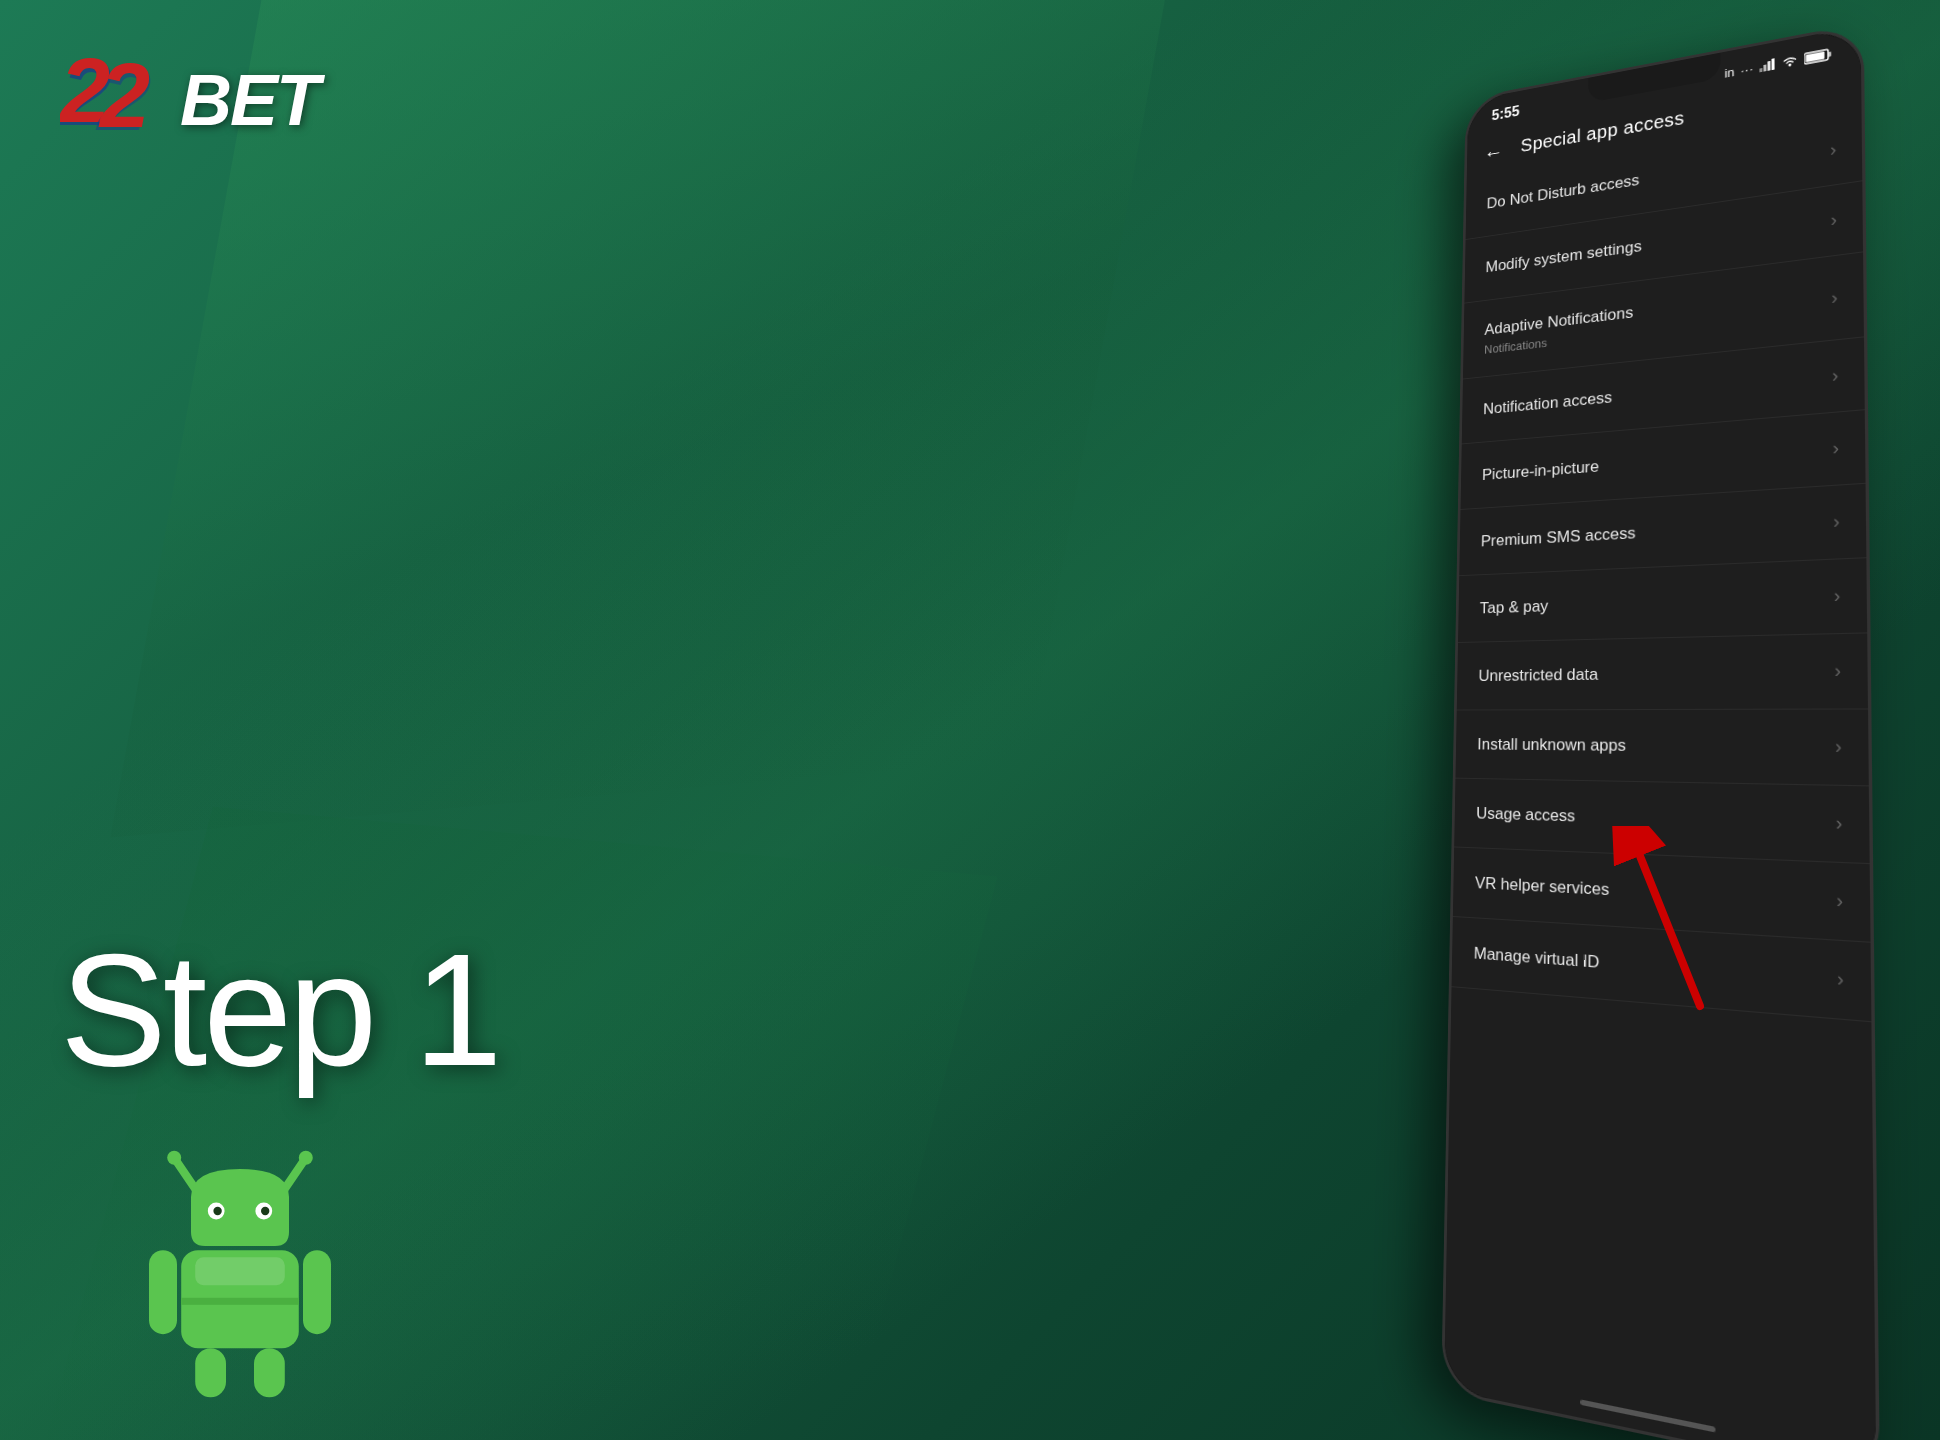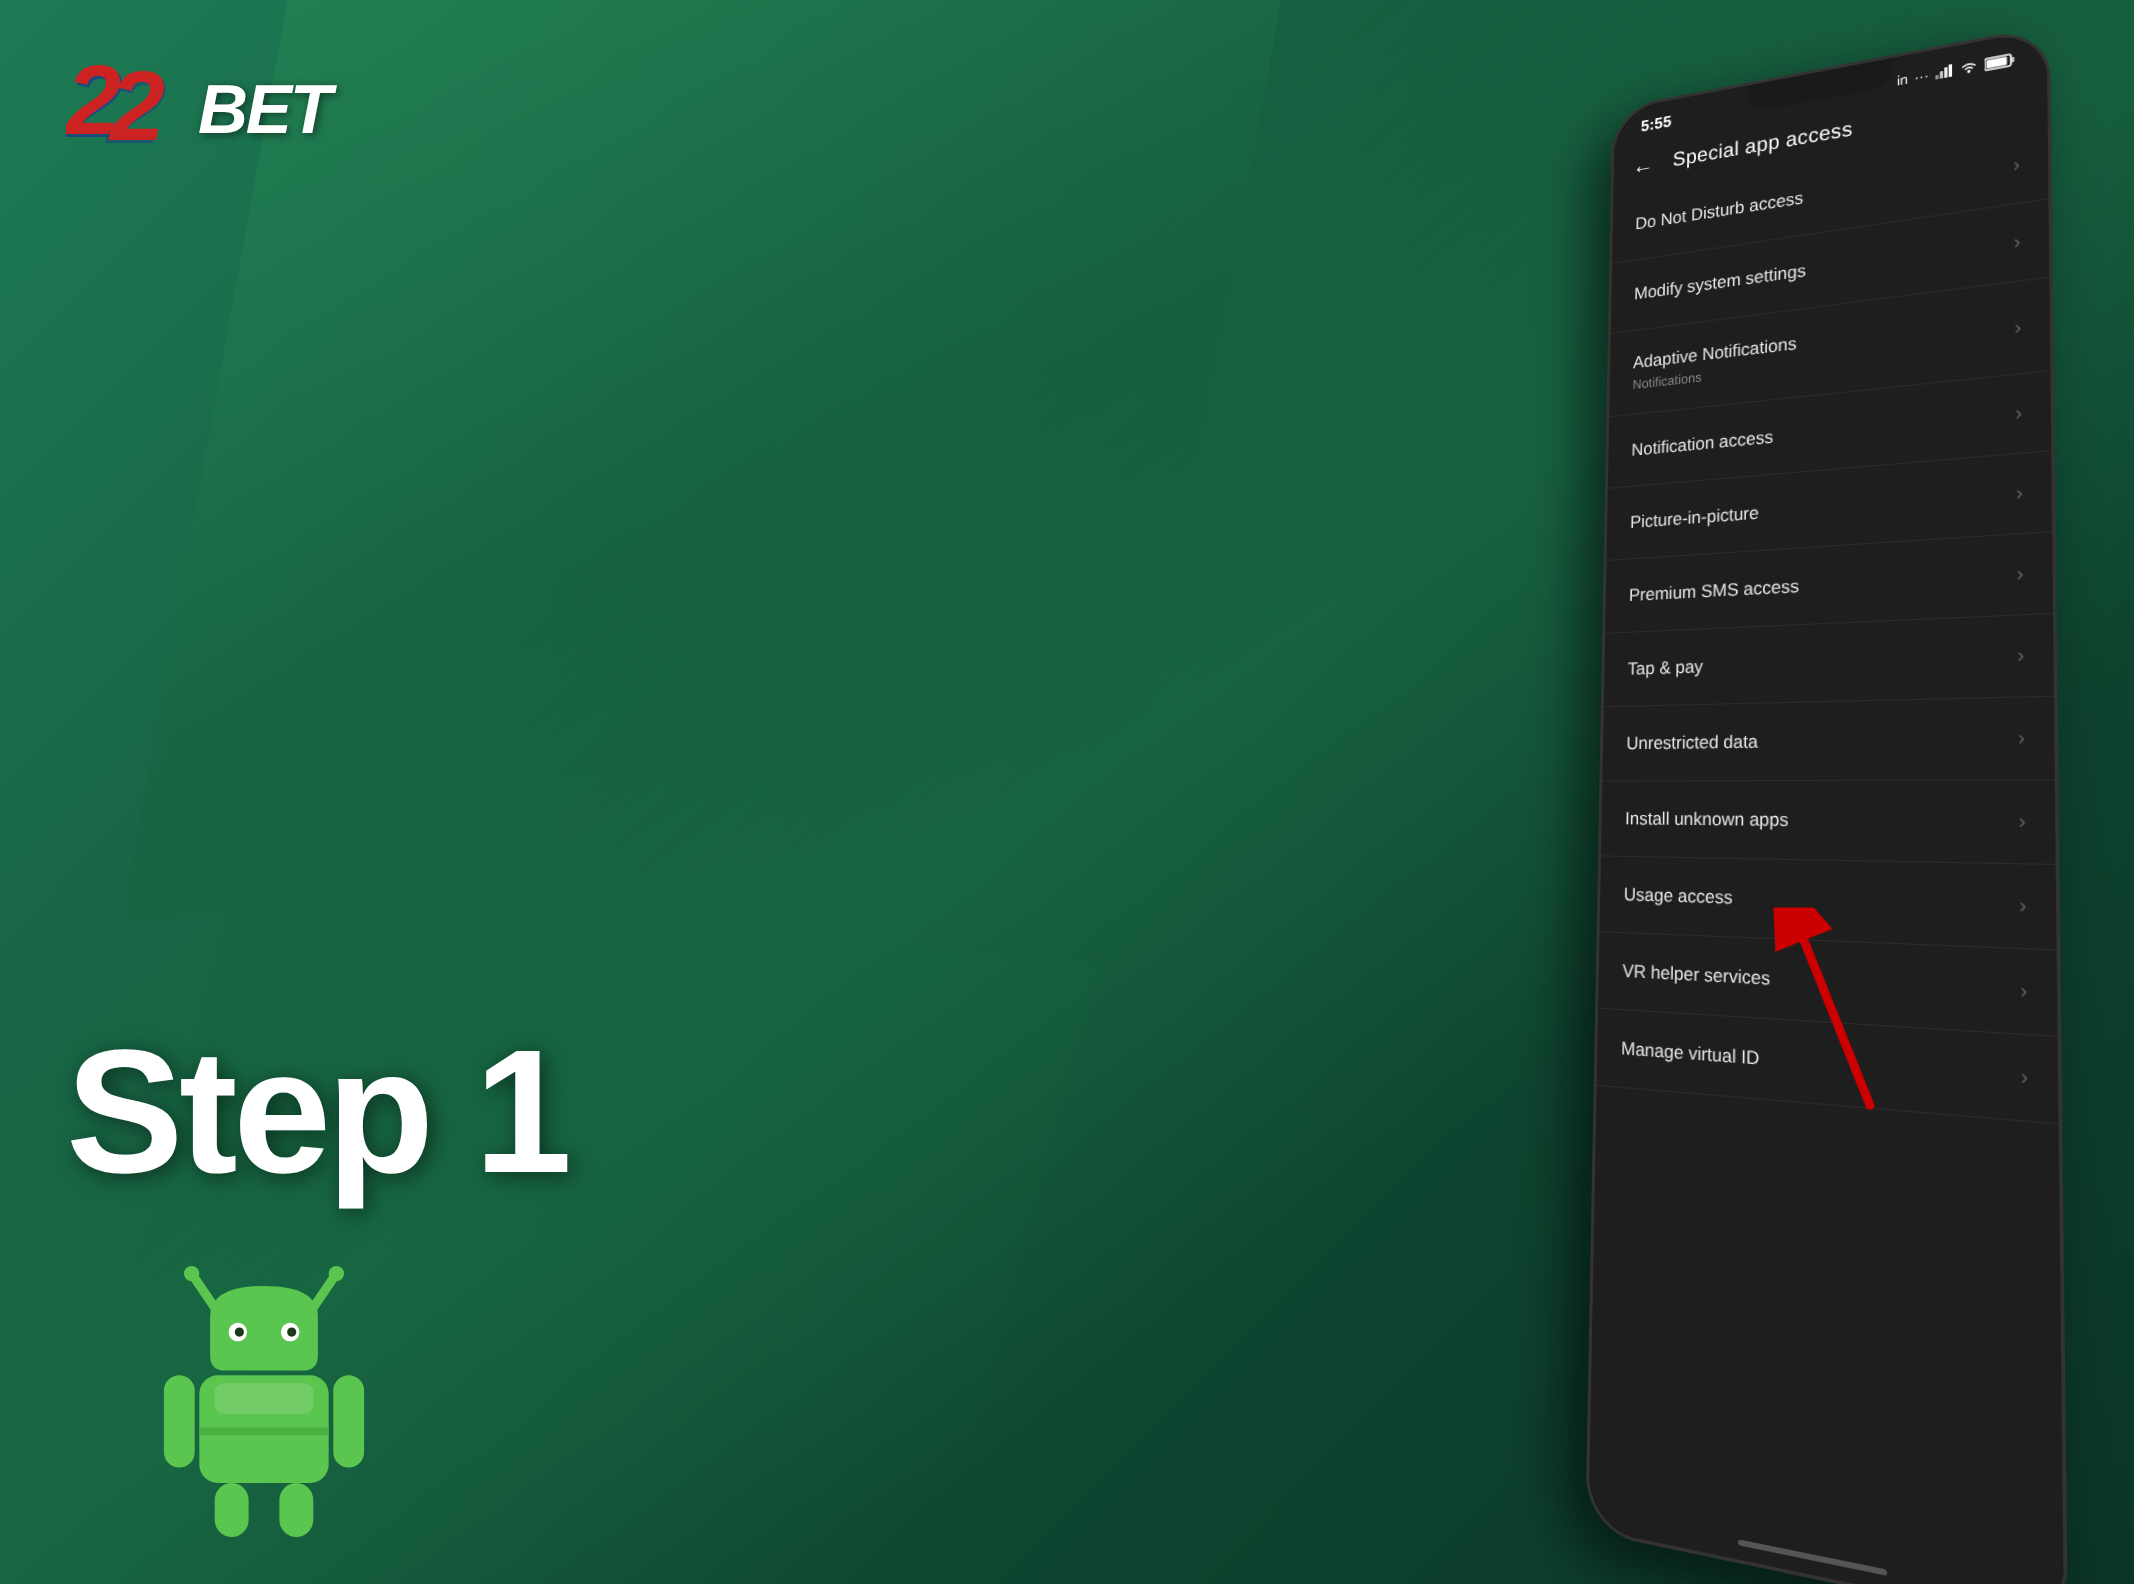--- a/index.html
+++ b/index.html
@@ -62,38 +62,38 @@
       width: 120px;
       height: 110px;
     }
 
     .logo-22 svg {
       width: 120px;
       height: 110px;
     }
 
     .logo-bet {
-      font-size: 63px;
+      font-size: 72px;
       font-weight: 900;
       color: white;
       font-style: italic;
       letter-spacing: -2px;
       text-shadow: 2px 2px 8px rgba(0,0,0,0.5);
       line-height: 1;
       margin-top: 10px;
       text-align: right;
     }
 
     
     .step-text {
       position: absolute;
       bottom: 350px;
       left: 60px;
       font-size: 160px;
-      font-weight: 700;
+      font-weight: 400;
       color: white;
       text-shadow: 4px 4px 20px rgba(0,0,0,0.5);
       letter-spacing: -4px;
       line-height: 1;
     }
 
     
     .android-robot {
       position: absolute;
       bottom: 40px;

